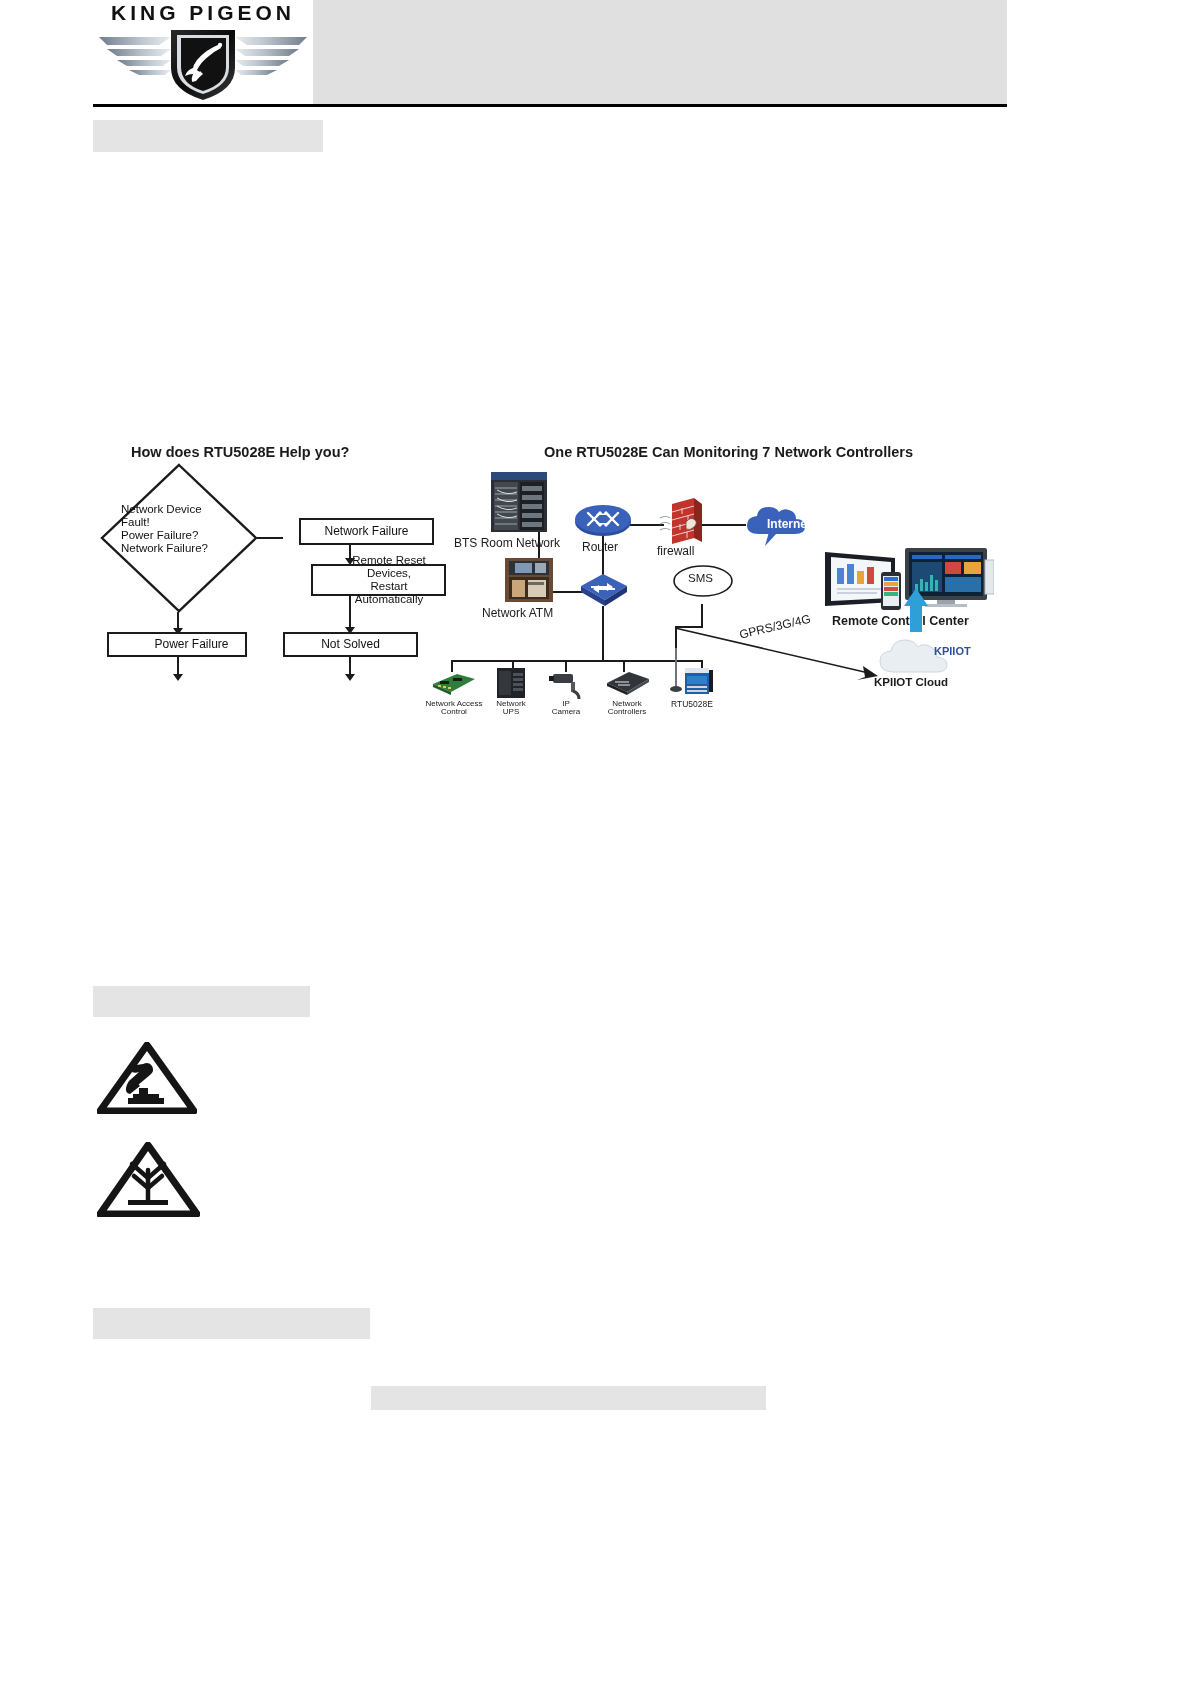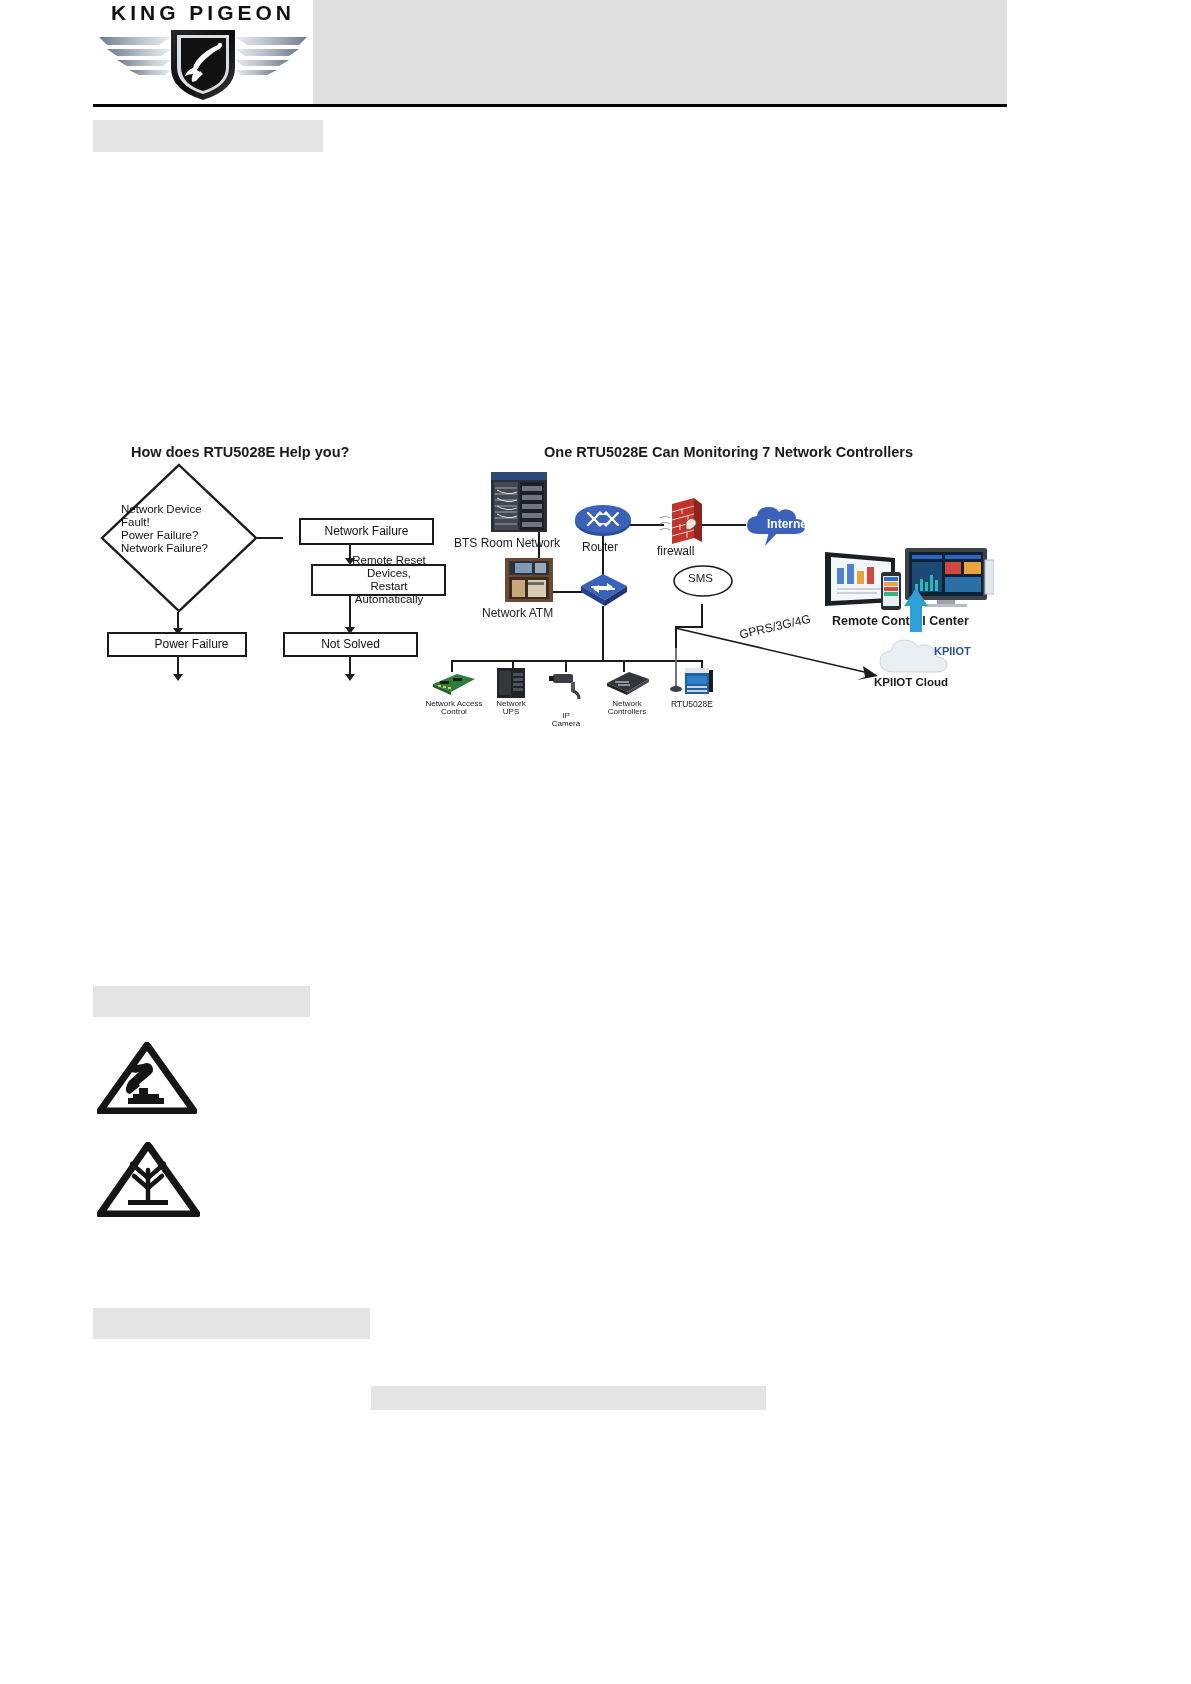--- a/index.html
+++ b/index.html
@@ -413,21 +413,21 @@
     </div>
 
     <div class="abs" style="left:122px;top:234px;width:36px;height:30px;">
       <svg viewBox="0 0 36 30" width="36" height="30">
         <rect x="4" y="4" width="20" height="9" rx="2" fill="#3b3f44"></rect>
         <rect x="0" y="6" width="5" height="5" fill="#1b1b1b"></rect>
         <rect x="22" y="12" width="4" height="10" fill="#55595f"></rect>
         <path d="M24 21 q6 2 6 8" stroke="#3b3f44" stroke-width="3" fill="none"></path>
       </svg>
     </div>
-    <div class="abs nt-small" style="left:116px;top:276px;width:46px;">
+    <div class="abs nt-small" style="left:116px;top:264px;width:46px;">
       <div>IP</div>
       <div>Camera</div>
     </div>
 
     <div class="abs" style="left:176px;top:233px;width:48px;height:28px;">
       <svg viewBox="0 0 48 28" width="48" height="28">
         <polygon points="4,14 26,3 46,10 24,23" fill="#32363b"></polygon>
         <polygon points="4,14 24,23 24,26 4,17" fill="#1d2024"></polygon>
         <polygon points="46,10 24,23 24,26 46,13" fill="#44484e"></polygon>
         <g fill="#8b9097">

